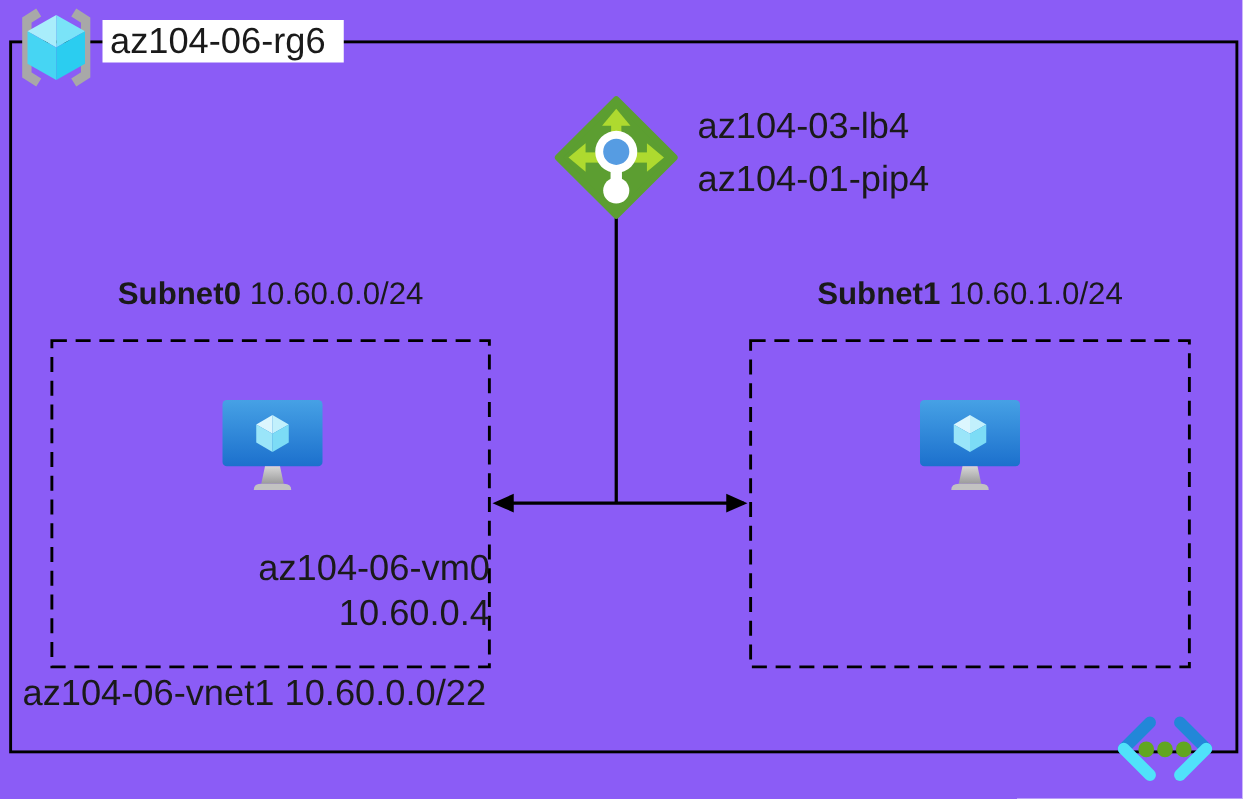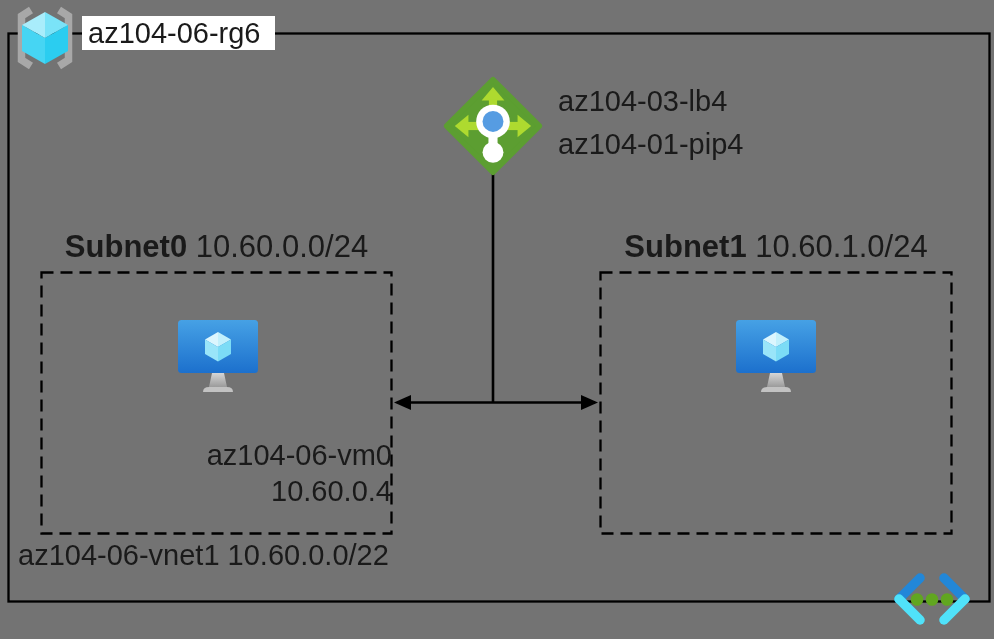--- a/index.html
+++ b/index.html
@@ -1,19 +1,19 @@
 <!DOCTYPE html>
 <html><head>
 <meta charset="utf-8">
 <style>
   html,body { margin:0; padding:0; background:#ffffff; }
   .canvas {
     position:relative;
     width:994px; height:639px;
-    background:#737373;
+    background:#8b5cf6;
     font-family:"Liberation Sans", sans-serif;
     color:#1a1a1a;
     overflow:hidden;
   }
   .abs { position:absolute; }
   svg.icon { position:absolute; display:block; }
   .rg-label {
     left:82px; top:16px;
     height:34px; line-height:34px;
     padding:0 14px 0 6px;
@@ -21,23 +21,22 @@
     font-size:29px;
     white-space:nowrap;
   }
   .lb-label {
     left:558px; top:80px;
     font-size:29px; line-height:43px;
     white-space:nowrap;
   }
   .subnet-label {
     top:219px; height:32px; line-height:32px;
-    text-align:center; font-size:31px;
+    text-align:center; font-size:25px;
     white-space:nowrap;
-    margin-top:12px;
   }
   .subnet-label .subnet-name { font-weight:bold; }
   .subnet0-label { left:41px;  width:351px; }
   .subnet1-label { left:600px; width:352px; }
   .vm-label {
     top:437px; text-align:right;
     font-size:29px; line-height:36px;
     white-space:nowrap;
   }
   .vm0-label { left:41px;  width:351px; }

